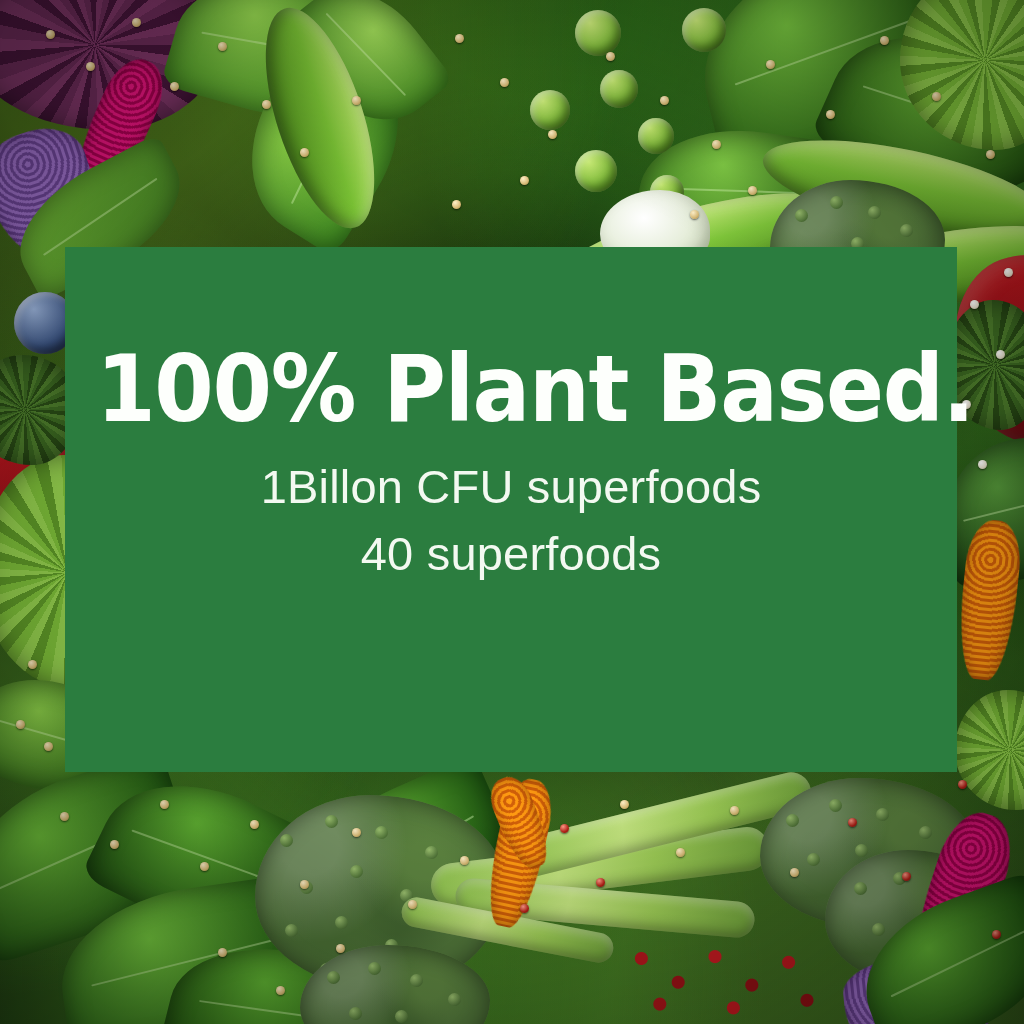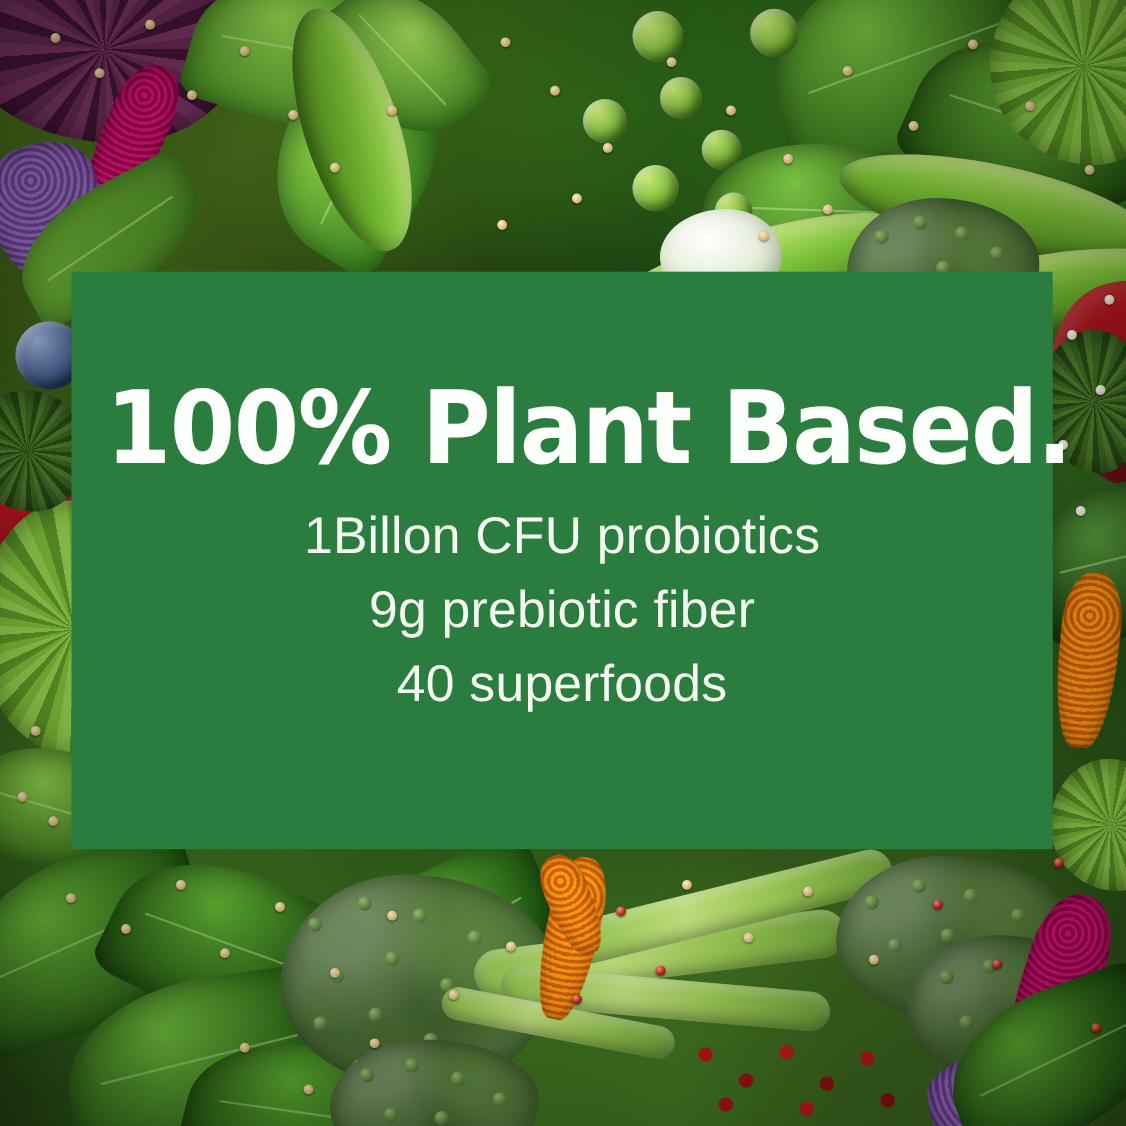--- a/index.html
+++ b/index.html
@@ -450,20 +450,19 @@
 
     <div style="position:absolute;inset:0;pointer-events:none;
                 background:radial-gradient(ellipse at 50% 48%,rgba(0,0,0,0) 42%,rgba(0,0,0,.38) 100%);"></div>
   </div>
 
   <div id="panel" style="background: rgb(43, 125, 63); left: 65px; top: 247px; width: 892px; height: 525px;">
 
     <div id="headline" style="color: rgb(253, 255, 252);">100% Plant Based.</div>
 
     <div id="facts">
-      <div class="fact" style="color: rgb(243, 249, 241);">1Billon CFU probiotics</div>
-      <div class="fact" style="color: rgb(243, 249, 241);">9g prebiotic fiber</div>
+      <div class="fact" style="color: rgb(243, 249, 241);">1Billon CFU superfoods</div>
       <div class="fact" style="color: rgb(243, 249, 241);">40 superfoods</div>
     </div>
 
   </div>
 
 </div>
 
 </body></html>

